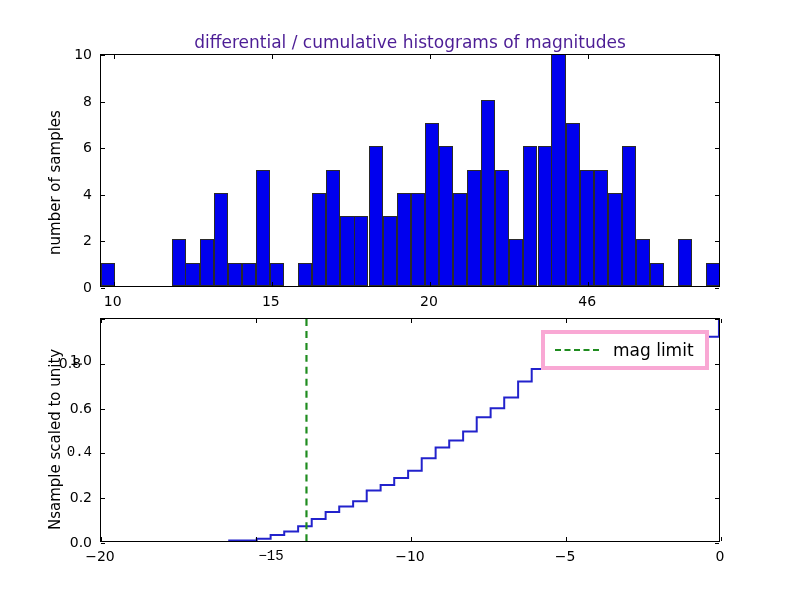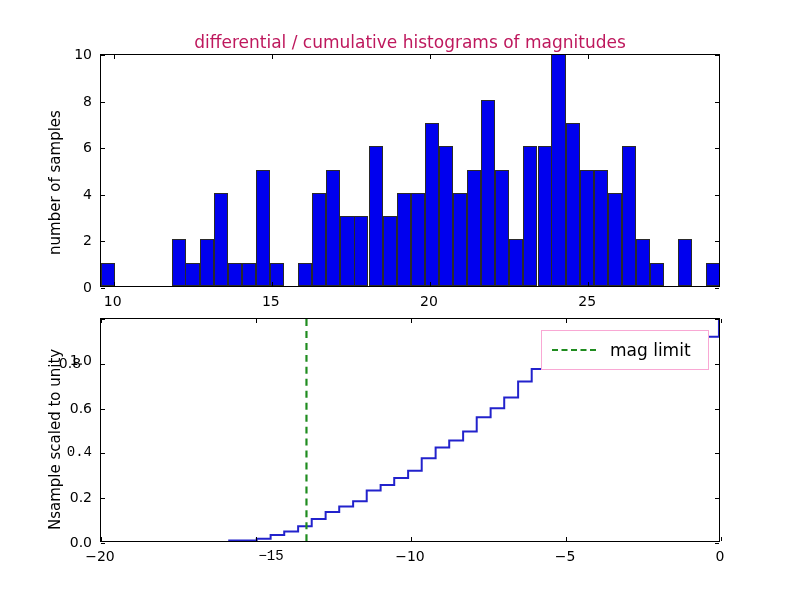--- a/index.html
+++ b/index.html
@@ -31,21 +31,21 @@
     position: absolute;
     inset: 0;
     overflow: hidden;
   }
 
   
   .fig-title {
     position: absolute;
     text-align: center;
     font-size: 17px;
-    color: #be185d;
+    color: #4c1d95;
     white-space: nowrap;
   }
   .axis-label-x {
     position: absolute;
     text-align: center;
     font-size: 15px;
     color: #000000;
     white-space: nowrap;
   }
   .axis-label-y {
@@ -111,21 +111,21 @@
   
   .cumsvg {
     position: absolute;
     inset: 0;
   }
 
   
   .legend {
     position: absolute;
     box-sizing: border-box;
-    border: 1px solid #f9a8d4;
+    border: 4px solid #f9a8d4;
     background: #ffffff;
     display: flex;
     align-items: center;
     padding: 0 10px;
   }
   .legend-sample {
     width: 44px;
     height: 0;
     border-top: 2px dashed #1f8c1f;
     margin-right: 14px;
@@ -242,21 +242,21 @@
 
 
   <div class="legend" style="left:541px; top:330px; width:168px; height:40px;">
     <div class="legend-sample"></div>
     <div class="legend-text">mag limit</div>
   </div>
 
 <div class="ticklabel-x" style="left: 112.653px; top: 293px;">10</div>
     <div class="ticklabel-x" style="left: 270.816px; top: 293px;">15</div>
     <div class="ticklabel-x" style="left: 428.98px; top: 293px;">20</div>
-    <div class="ticklabel-x" style="left: 587.143px; top: 293px;">25</div>
+    <div class="ticklabel-x" style="left: 587.143px; top: 293px;">46</div>
     <div class="ticklabel-y" style="left: 48px; width: 44px; top: 287px;">0</div>
     <div class="ticklabel-y" style="left: 48px; width: 44px; top: 240.4px;">2</div>
     <div class="ticklabel-y" style="left: 48px; width: 44px; top: 193.8px;">4</div>
     <div class="ticklabel-y" style="left: 48px; width: 44px; top: 147.2px;">6</div>
     <div class="ticklabel-y" style="left: 48px; width: 44px; top: 100.6px;">8</div>
     <div class="ticklabel-y" style="left: 48px; width: 44px; top: 54px;">10</div>
     <div class="ticklabel-x" style="left: 100px; top: 548px;">−20</div>
     <div class="ticklabel-x" style="left: 271px; top: 548px; font-family: Liberation Mono, monospace;">−15</div>
     <div class="ticklabel-x" style="left: 410px; top: 548px;">−10</div>
     <div class="ticklabel-x" style="left: 565px; top: 548px;">−5</div>

